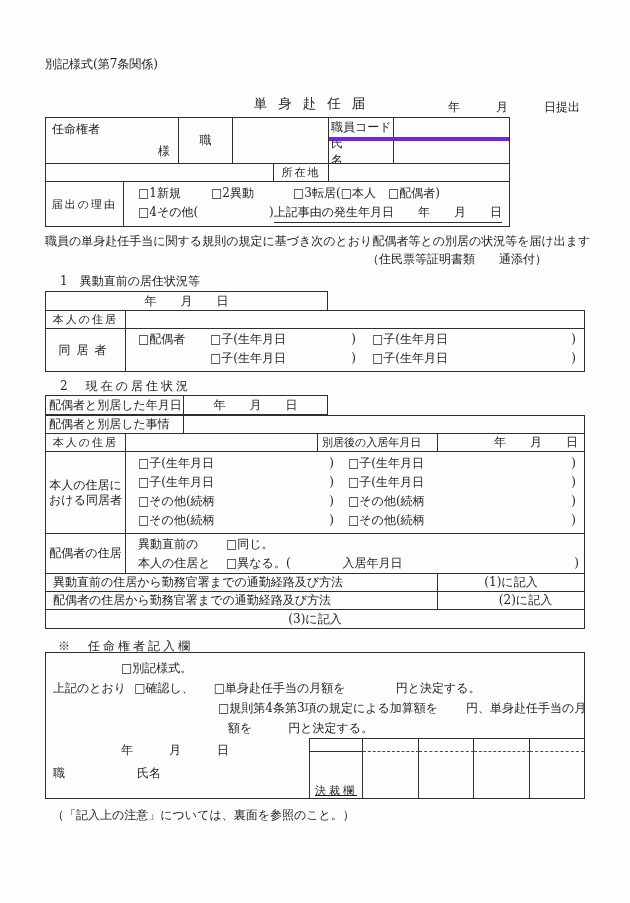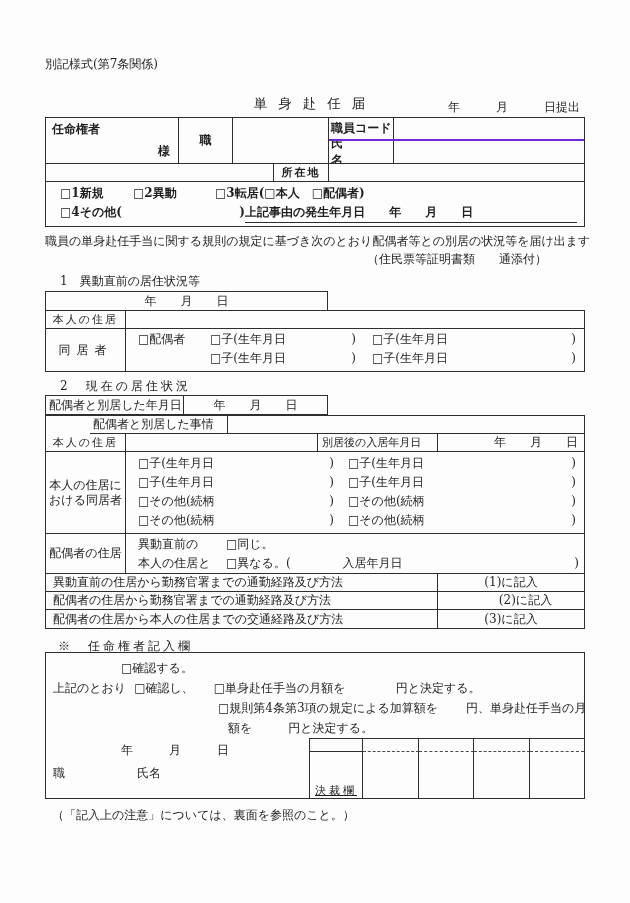--- a/index.html
+++ b/index.html
@@ -38,32 +38,32 @@
 <body>
 
 <div class="page">
 
   <div class="abs" style="left:45px;top:56px;">別記様式(第7条関係)</div>
 
   <div class="abs" id="title">単身赴任届</div>
 
   <div class="abs nowrap" style="left:45px;top:99px;width:540px;text-align:right;padding-right:5px;box-sizing:border-box;">年　　　月　　　日提出</div>
 
-  <div class="tbl" style="left:45px;top:117px;width:540px;font-weight:bold;">
+  <div class="tbl" style="left:45px;top:117px;width:465px;">
     <div class="trow" style="height:46px;">
       <div class="tc plain" style="width:133px;position:relative;">
         <span style="position:absolute;left:6px;top:3px;">任命権者</span>
         <span style="position:absolute;right:8px;bottom:3px;">様</span>
       </div>
       <div class="tc center" style="width:54px;">
         <span>職</span>
       </div>
       <div class="tc" style="width:96px;"></div>
       <div class="tc plain" style="flex:1;">
-        <div style="display:flex;height:50%;border-bottom:2px solid #6d28d9;box-sizing:border-box;text-align:center;">
+        <div style="display:flex;height:50%;border-bottom:4px solid #6d28d9;box-sizing:border-box;text-align:center;">
           <div class="tc" style="width:65px;padding-left:2px;height:100%;">
             <span>職員コード</span>
           </div>
           <div style="flex:1;"></div>
         </div>
         <div style="display:flex;height:50%;">
           <div class="tc" style="width:65px;padding-left:2px;height:100%;">
             <span>氏　　　　名</span>
           </div>
           <div style="flex:1;"></div>
@@ -74,20 +74,23 @@
       <div class="tc center ls2 fs11" style="width:78px;margin-top:48px;">
         <span>勤務先名</span>
       </div>
       <div class="tc" style="width:150px;"></div>
       <div class="tc center ls2 fs11" style="width:55px;">
         <span>所在地</span>
       </div>
       <div class="tc" style="flex:1;"></div>
     </div>
     <div class="trow" style="height:44px;">
+      <div class="tc center ls2 fs11" style="width:78px;">
+        <span>届出の理由</span>
+      </div>
       <div class="tc plain" style="flex:1;padding:2px 7px 2px 14px;">
         <div class="cbline">
           <span style="width:73px;">□1新規</span>
           <span style="width:82px;">□2異動</span>
           <span>□3転居(□本人　□配偶者)</span>
         </div>
         <div class="cbline">
           <span class="slot" style="width:185px;">
             <span>□4その他(</span>
             <span>)</span>
@@ -156,21 +159,21 @@
       <div class="tc" style="width:138px;padding-left:3px;">
         <span>配偶者と別居した年月日</span>
       </div>
       <div class="tc center" style="flex:1;">
         <span>年　　月　　日</span>
       </div>
     </div>
   </div>
 
   <div class="tbl" style="left:45px;top:415px;width:540px;">
-    <div class="trow" style="height:18px;margin-left:44px;">
+    <div class="trow" style="height:18px;">
       <div class="tc" style="width:138px;padding-left:3px;">
         <span>配偶者と別居した事情</span>
       </div>
       <div class="tc" style="flex:1;"></div>
     </div>
     <div class="trow" style="height:18px;">
       <div class="tc center ls2 fs11" style="width:80px;">
         <span>本人の住居</span>
       </div>
       <div class="tc" style="width:192px;"></div>
@@ -258,34 +261,31 @@
     </div>
     <div class="trow" style="height:18px;gap:29px;">
       <div class="tc" style="width:392px;padding-left:7px;">
         <span>配偶者の住居から勤務官署までの通勤経路及び方法</span>
       </div>
       <div class="tc center" style="flex:1;justify-content:center;">
         <span>(2)に記入</span>
       </div>
     </div>
     <div class="trow" style="height:18px;">
-      <div class="tc" style="width:392px;padding-left:7px;">
-        <span>配偶者の住居から本人の住居までの交通経路及び方法</span>
-      </div>
       <div class="tc center" style="flex:1;">
         <span>(3)に記入</span>
       </div>
     </div>
   </div>
 
   <div class="abs ls3" style="left:58px;top:638px;">※　任命権者記入欄</div>
 
   <div class="tbl" id="apbox" style="left:45px;top:652px;width:540px;height:147px;">
     <div class="apline" style="margin-left:75px;">
-      <span>□確認する。</span>
+      <span>□別記様式。</span>
     </div>
     <div class="apline" style="margin-left:7px;">
       <span>上記のとおり</span>
       <span style="margin-left:8px;">□確認し、</span>
       <span style="margin-left:20px;">□単身赴任手当の月額を</span>
       <span style="margin-left:50px;">円と決定する。</span>
     </div>
     <div class="apline" style="margin-left:172px;">
       <span>□規則第4条第3項の規定による加算額を</span>
       <span style="margin-left:28px;">円、単身赴任手当の月</span>

